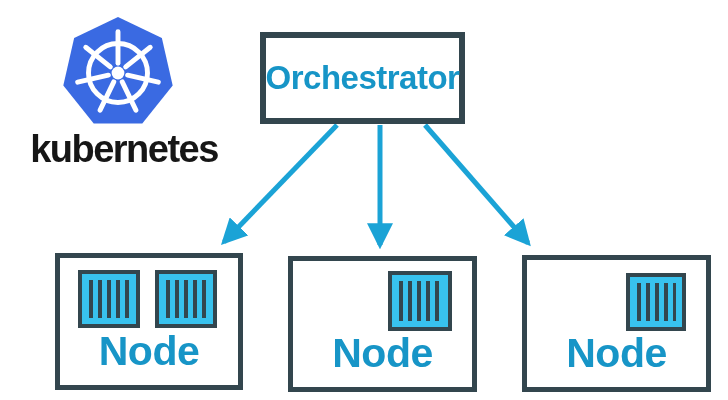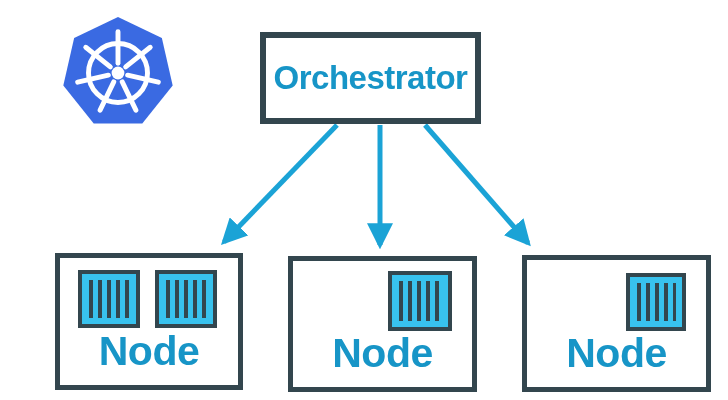--- a/index.html
+++ b/index.html
@@ -12,21 +12,21 @@
   .k8s-wordmark{
     position:absolute;left:12px;top:128px;width:224px;
     font-size:38px;font-weight:bold;letter-spacing:-1.5px;text-align:center;
     color:#161616;
   }
   
   .box{
     position:absolute;background:#ffffff;border:6px solid #33464e;
     box-sizing:border-box;z-index:2;
   }
-  .orchestrator{left:260px;top:32px;width:221px;height:92px;
+  .orchestrator{left:260px;top:32px;width:205px;height:92px;
     display:flex;align-items:center;justify-content:center;}
   .orchestrator .label{
     font-size:33px;font-weight:bold;color:#1795c7;letter-spacing:-0.5px;
   }
   .node-box .label{
     position:absolute;left:0;right:0;bottom:10px;text-align:center;
     font-size:41px;font-weight:bold;color:#1795c7;letter-spacing:-0.5px;
   }
   .node-1{left:55px;top:253px;width:188px;height:137px;border-width:5px;}
   .node-2{left:288px;top:256px;width:189px;height:136px;border-width:5px;}
@@ -55,20 +55,21 @@
       <line x1="70" y1="50" x2="70" y2="18"></line>
       <line x1="77.8" y1="53.8" x2="102.8" y2="33.8"></line>
       <line x1="79.8" y1="62.2" x2="111" y2="69.3"></line>
       <line x1="74.3" y1="69" x2="88.2" y2="97.8"></line>
       <line x1="65.7" y1="69" x2="51.8" y2="97.8"></line>
       <line x1="60.2" y1="62.2" x2="29" y2="69.3"></line>
       <line x1="62.2" y1="53.8" x2="37.2" y2="33.8"></line>
     </g>
     <circle cx="70" cy="60" r="6.5" fill="#ffffff"></circle>
   </svg>
+  <div class="k8s-wordmark">kubernetes</div>
 
   <svg class="arrows" viewBox="0 0 728 400" aria-hidden="true">
     <defs>
       <marker id="ah" viewBox="0 0 6 6" refX="5" refY="3" markerWidth="5.2" markerHeight="5.2" orient="auto" markerUnits="strokeWidth">
         <path d="M0,0 L6,3 L0,6 Z" fill="#1ba3d6"></path>
       </marker>
     </defs>
     <g stroke="#1ba3d6" stroke-width="5" fill="none">
       <line x1="337" y1="125" x2="224" y2="242" marker-end="url(#ah)"></line>
       <line x1="380" y1="125" x2="380" y2="245" marker-end="url(#ah)"></line>

